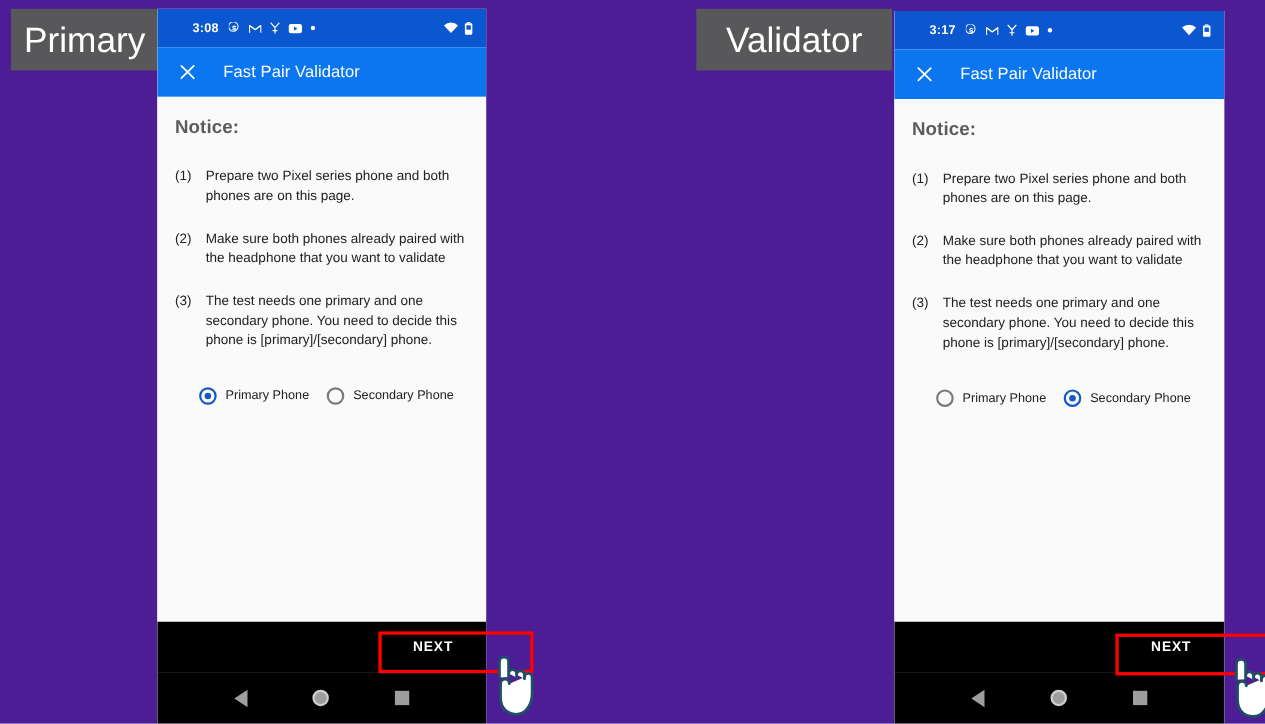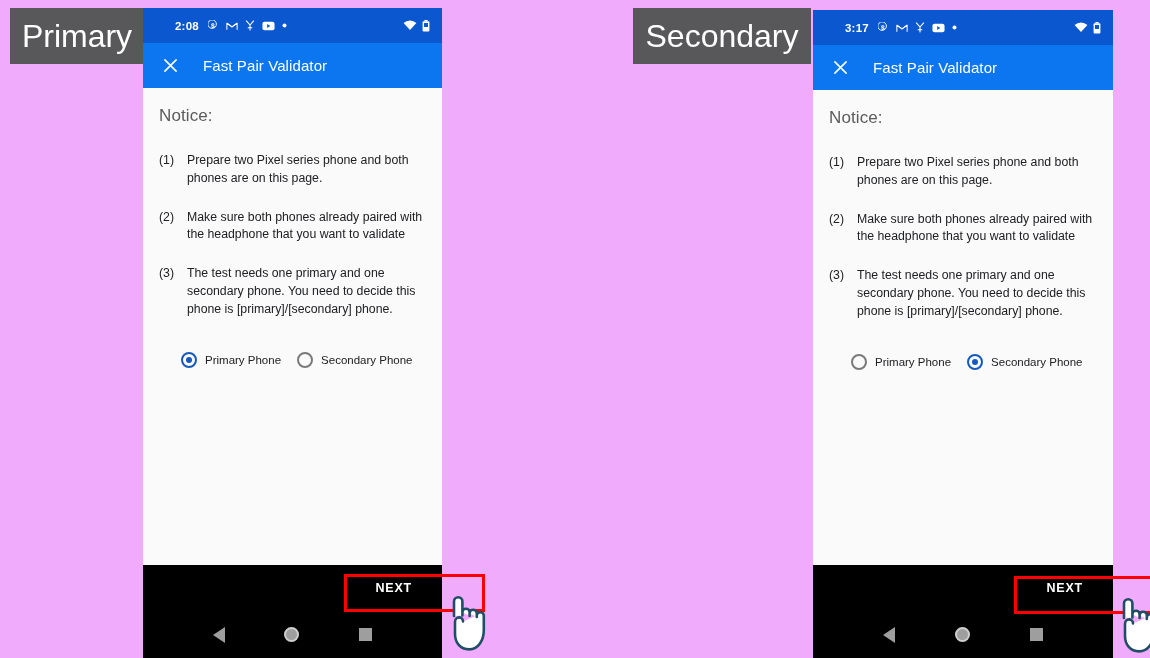--- a/index.html
+++ b/index.html
@@ -3,21 +3,21 @@
 <meta charset="utf-8">
 <style>
   * { box-sizing: border-box; margin: 0; padding: 0; }
   html, body {
     width: 1150px;
     height: 658px;
     background: #ffffff;
     font-family: "Liberation Sans", sans-serif;
     overflow: hidden;
   }
-  .stage { position: relative; width: 1150px; height: 658px; background:#f0abfc;padding-left:15px; }
+  .stage { position: relative; width: 1150px; height: 658px; background:#4c1d95;padding-left:15px; }
 
   
   .badge {
     position: absolute;
     background: #58585a;
     color: #ffffff;
     font-size: 32px;
     line-height: 1;
     font-family: "Liberation Sans", sans-serif;
     display: flex;
@@ -76,21 +76,21 @@
   
   .content {
     background: #fafafa;
     flex: 1 1 auto;
     padding: 18px 16px 0 16px;
     position: relative;
   }
   .notice-title {
     color: #5b5b5d;
     font-size: 17px;
-    font-weight: normal;
+    font-weight: bold;
     margin-bottom: 26px;
     letter-spacing: .1px;
   }
   .steps { display: flex; flex-direction: column; gap: 21px; }
   .step { display: flex; font-size: 12.3px; color: #202124; line-height: 1.45; }
   .step-num { width: 28px; flex: 0 0 28px; color:#202124; }
   .step-text { flex: 1 1 auto; }
 
   
   .radio-row {
@@ -181,21 +181,21 @@
 
 <div class="stage">
 
   <div class="badge" style="left:10px; top:8px; width:134px; height:56px;">
     <span>Primary</span>
   </div>
 
   <div class="phone" style="left:143px; top:8px; width:299px; height:650px;">
 
     <div class="statusbar">
-      <span class="sb-time">2:08</span>
+      <span class="sb-time">3:08</span>
       <span class="sb-icons">
         <span class="sb-ic">
           <svg width="11" height="11" viewBox="0 0 12 12">
               <path d="M7.8 1.2A4 4 0 0 0 1.2 7.8 4 4 0 0 0 7.8 1.2z" fill="none" stroke="#fff" stroke-width="1"></path>
               <path d="M4 7.4c.6.6 1.5.8 2.2.4.7-.4.6-1.2-.3-1.5L4.8 6c-.9-.3-1.1-1.1-.4-1.6.7-.5 1.7-.3 2.3.3" fill="none" stroke="#fff" stroke-width="1.1" stroke-linecap="round"></path>
             </svg>
         </span>
         <span class="sb-ic">
           <svg width="12" height="10" viewBox="0 0 14 11">
               <path d="M1 10V2.2L7 6.6l6-4.4V10" fill="none" stroke="#fff" stroke-width="1.2" stroke-linejoin="round"></path>
@@ -292,21 +292,21 @@
                m0-3.2a3.6 3.6 0 0 1 7.2 0V22
                m0-2.6a3.6 3.6 0 0 1 7.2 0V23
                m0-1.4a3.5 3.5 0 0 1 7 0v14.6
                c0 9.8-5.4 19.2-14.6 19.2
                c-9 0-14.2-6.6-14.2-15.6V28
                c0-2.6 1.9-4.6 4.2-4.6 2.2 0 3.8 1.7 3.8 4.1" fill="#ffffff" stroke="#1f4e66" stroke-width="2.6" stroke-linejoin="round" stroke-linecap="round"></path>
     </svg>
   </div>
 
   <div class="badge" style="left:633px; top:8px; width:178px; height:56px;">
-    <span>Secondary</span>
+    <span>Validator</span>
   </div>
 
   <div class="phone" style="left:813px; top:10px; width:300px; height:648px;">
 
     <div class="statusbar">
       <span class="sb-time">3:17</span>
       <span class="sb-icons">
         <span class="sb-ic">
           <svg width="11" height="11" viewBox="0 0 12 12">
               <path d="M7.8 1.2A4 4 0 0 0 1.2 7.8 4 4 0 0 0 7.8 1.2z" fill="none" stroke="#fff" stroke-width="1"></path>

